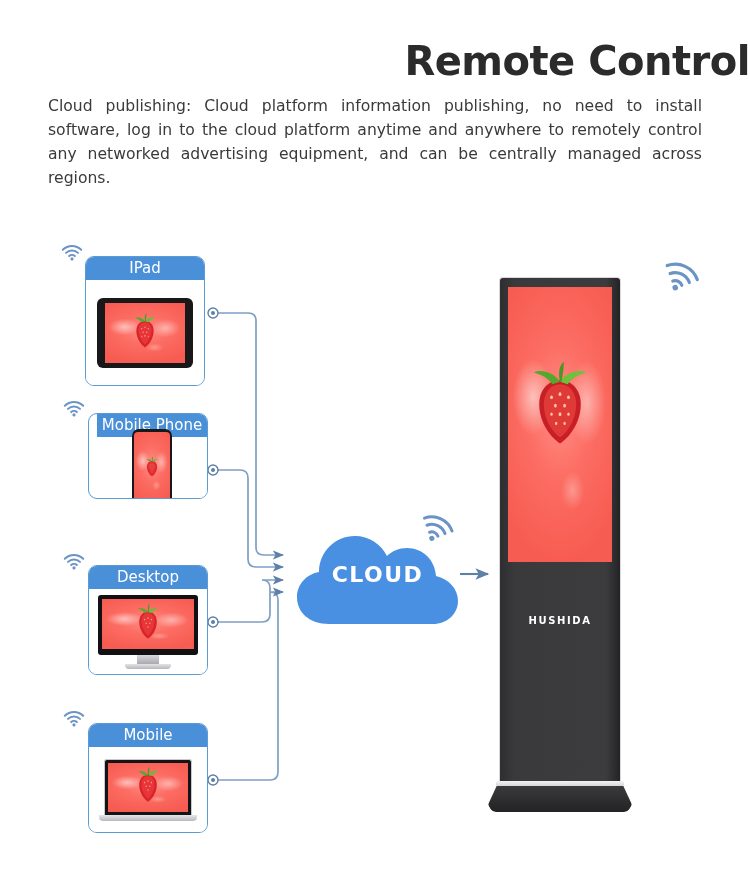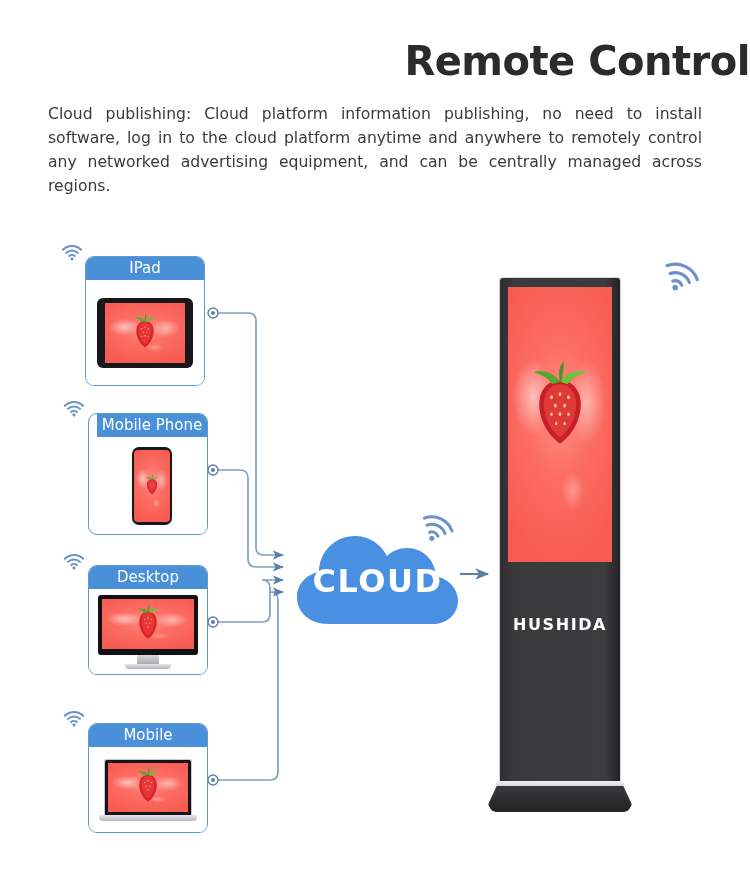--- a/index.html
+++ b/index.html
@@ -16,21 +16,21 @@
   .title {
     text-align: right;
     font-size: 40px;
     font-weight: bold;
     color: #2b2b2b;
     letter-spacing: -0.5px;
     padding-top: 38px;
     font-family: "DejaVu Sans", sans-serif;
   }
   .body-copy {
-    margin: 18px 48px 0 48px;
+    margin: 10px 48px 0 48px;
     font-size: 15.6px;
     line-height: 1.55;
     color: #3a3a3a;
     text-align: justify;
     font-family: "DejaVu Sans", sans-serif;
   }
 
   
   .stage { position: absolute; left: 0; top: 228px; width: 750px; height: 668px; }
 
@@ -56,21 +56,21 @@
   }
   .card-body {
     height: calc(100% - 23px);
     display: flex;
     align-items: center;
     justify-content: center;
     background: #fff;
   }
 
   .card-ipad    { left: 85px;  top: 28px;  height: 130px; }
-  .card-phone   { left: 88px;  top: 185px; height: 122px; padding-left: 8px; }
+  .card-phone   { left: 88px;  top: 185px; height: 86px; padding-left: 8px; }
   .card-desktop { left: 88px;  top: 337px; height: 110px; }
   .card-laptop  { left: 88px;  top: 495px; height: 110px; }
 
   
   .berry-bg {
     width: 100%; height: 100%;
     background:
       radial-gradient(ellipse 70% 55% at 50% 45%, #ff8e86 0%, #fc6d63 45%, #f75c52 100%);
     position: relative;
     overflow: hidden;
@@ -161,21 +161,21 @@
   .wires { position: absolute; left: 0; top: 0; width: 750px; height: 668px; pointer-events: none; }
 
   
   .cloud { position: absolute; left: 295px; top: 296px; width: 165px; height: 110px; }
   .cloud svg { position: absolute; inset: 0; width: 100%; height: 100%; }
   .cloud-label {
     position: absolute;
     left: 0; right: 0; top: 38px;
     text-align: center;
     color: #ffffff;
-    font-size: 32px;
+    font-size: 22px;
     font-weight: bold;
     letter-spacing: 1.5px;
     font-family: "DejaVu Sans", sans-serif;
   }
 
   
   .kiosk { position: absolute; left: 500px; top: 50px; width: 120px; height: 548px; }
   .kiosk-body {
     position: absolute; left: 0; top: 0;
     width: 120px; height: 512px;
@@ -185,21 +185,21 @@
   }
   .kiosk-screen {
     position: absolute; left: 8px; top: 9px;
     width: 104px; height: 275px;
     overflow: hidden;
   }
   .kiosk-brand {
     position: absolute; left: 0; right: 0; top: 337px;
     text-align: center;
     color: #ffffff;
-    font-size: 16px;
+    font-size: 10px;
     font-weight: bold;
     letter-spacing: 1.6px;
     font-family: "DejaVu Sans", sans-serif;
   }
   .kiosk-base {
     position: absolute; left: -12px; top: 508px;
     width: 144px; height: 26px;
     background: linear-gradient(180deg,#3a3a3c,#232325);
     border-radius: 8px / 10px;
     clip-path: polygon(6% 0%, 94% 0%, 100% 72%, 97% 100%, 3% 100%, 0% 72%);

